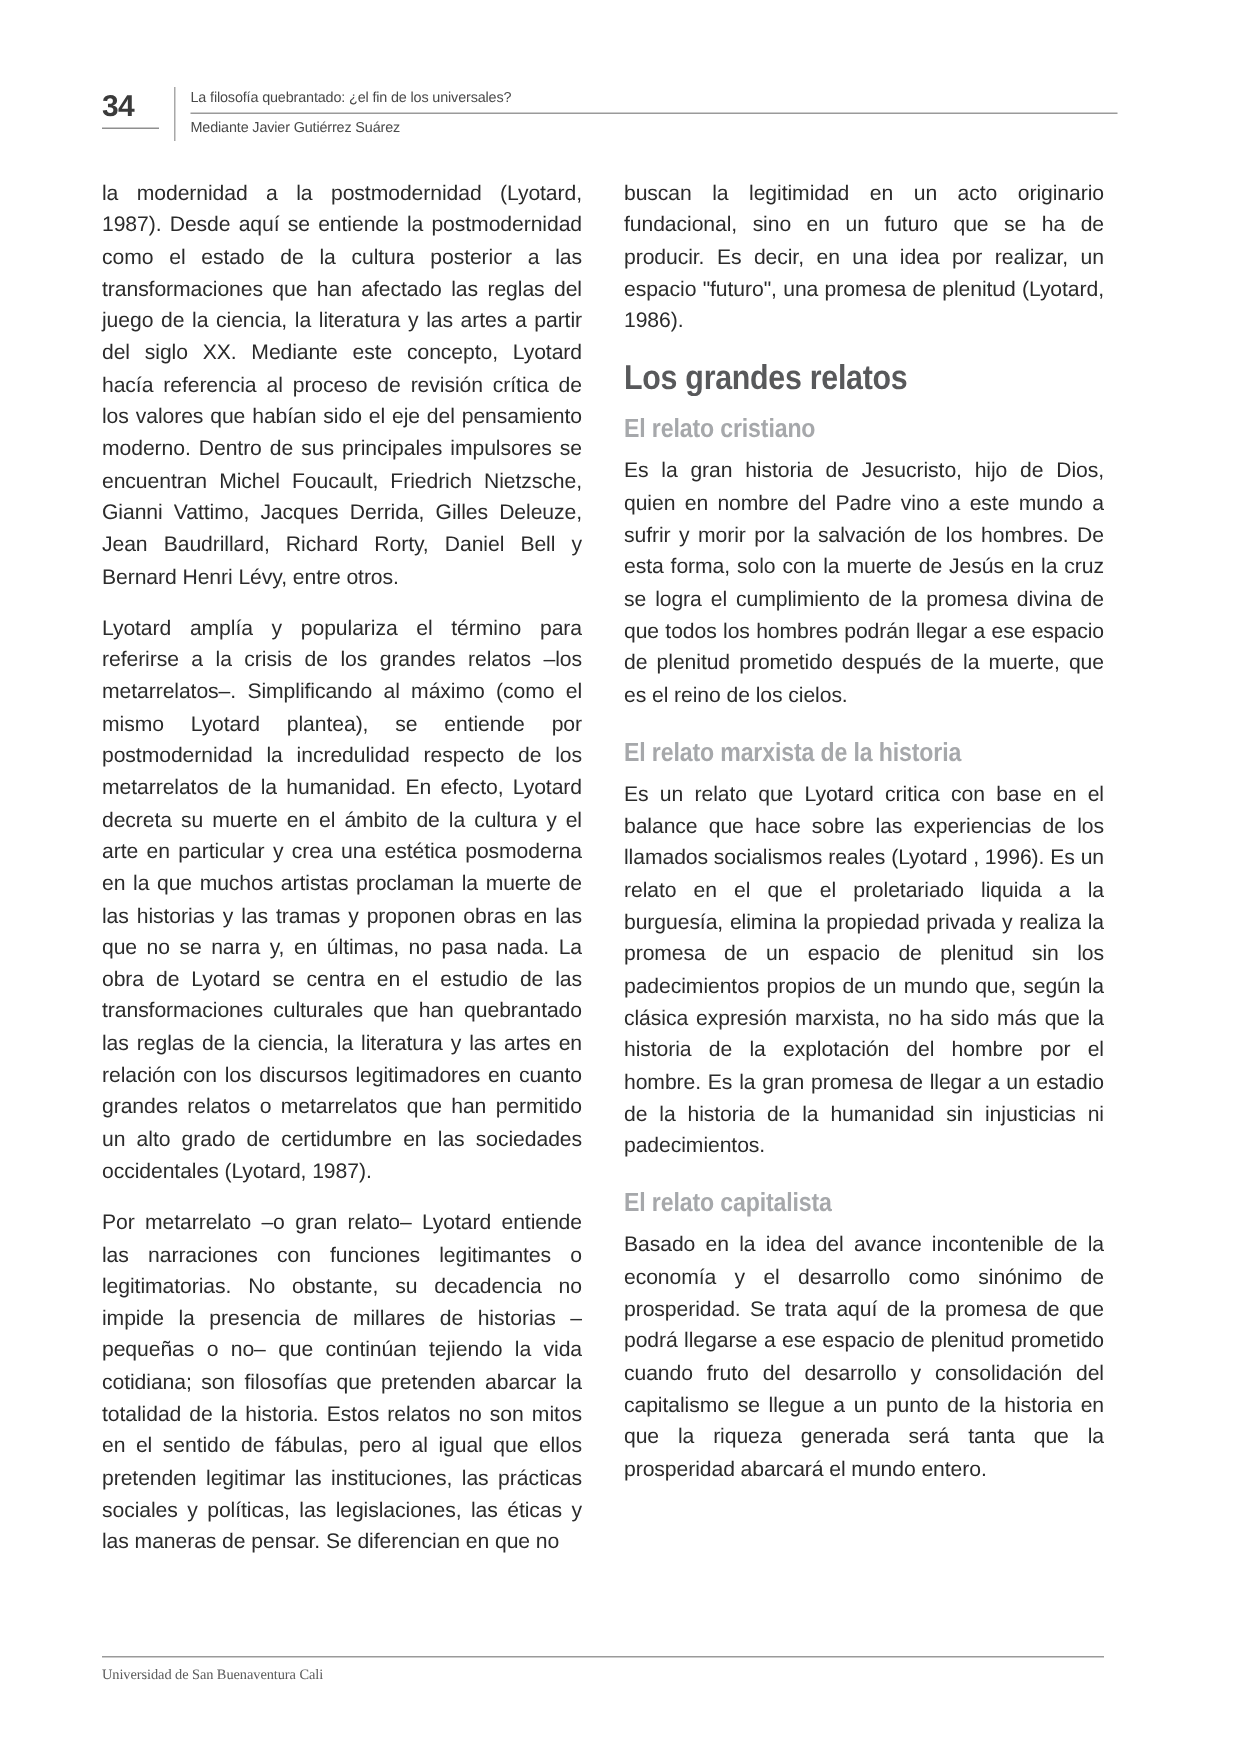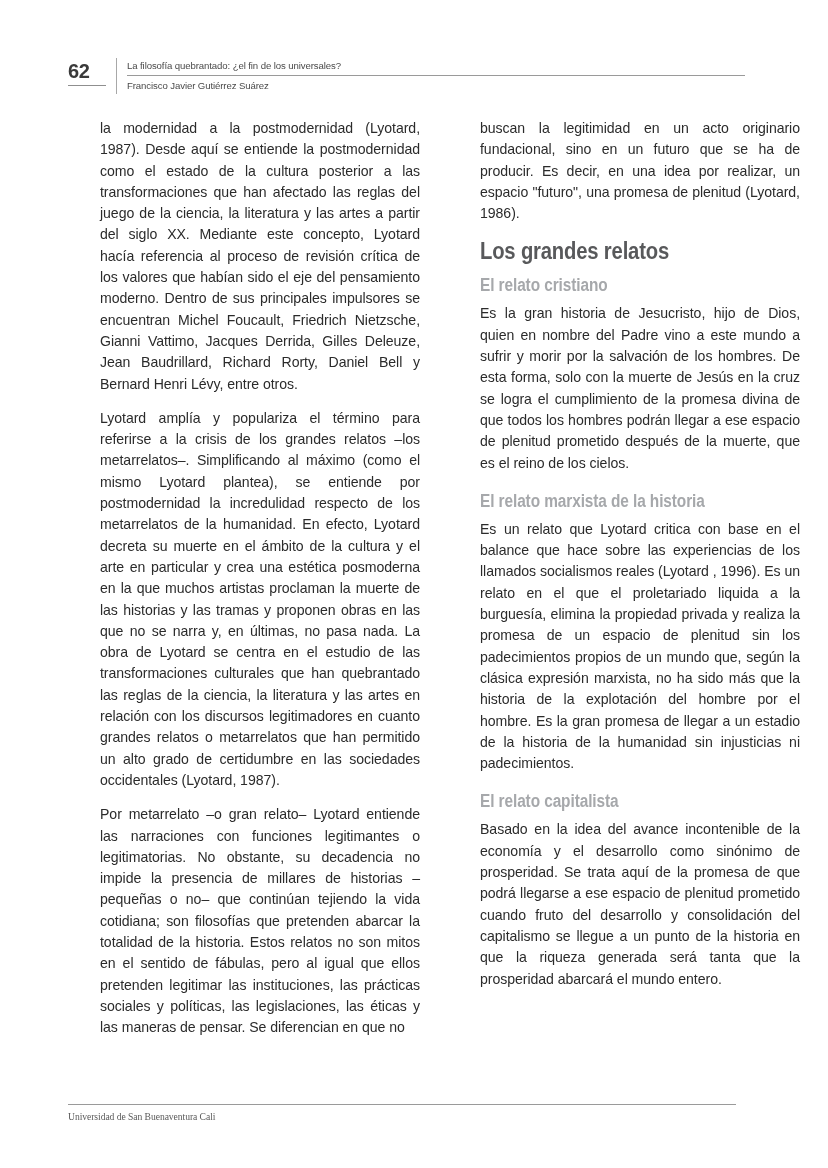--- a/index.html
+++ b/index.html
@@ -96,21 +96,20 @@
     left: 68px;
     top: 118px;
     width: 668px;
     height: 965px;
     display: flex;
     gap: 28px;
   }
   .col {
     width: 320px;
     flex: 0 0 320px;
-    margin-left: 32px;
   }
   p.body-text {
     margin: 0 0 13px 0;
     font-family: "Liberation Sans", sans-serif;
     font-size: 14.1px;
     line-height: 21.3px;
     color: #2b2b2b;
     text-align: justify;
     text-justify: inter-word;
     hyphens: manual;
@@ -172,28 +171,28 @@
     white-space: nowrap;
     letter-spacing: -0.05px;
   }
 </style>
 </head>
 <body>
 
 <div class="page">
 
   <div class="running-head">
-    <div class="folio">62</div>
+    <div class="folio">34</div>
     <div class="folio-rule"></div>
     <div class="head-divider"></div>
     <div class="head-texts">
       <div class="head-title">La filosofía quebrantado: ¿el fin de los universales?</div>
     </div>
     <div class="head-rule"></div>
-    <div class="head-author">Francisco Javier Gutiérrez Suárez</div>
+    <div class="head-author">Mediante Javier Gutiérrez Suárez</div>
   </div>
 
   <div class="columns">
 
     <div class="col">
       <p class="body-text">la modernidad a la postmodernidad (Lyotard, 1987). Desde aquí se entiende la postmodernidad como el estado de la cultura posterior a las transformaciones que han afectado las reglas del juego de la ciencia, la literatura y las artes a partir del siglo XX. Mediante este concepto, Lyotard hacía referencia al proceso de revisión crítica de los valores que habían sido el eje del pensamiento moderno. Dentro de sus principales impulsores se encuentran Michel Foucault, Friedrich Nietzsche, Gianni Vattimo, Jacques Derrida, Gilles Deleuze, Jean Baudrillard, Richard Rorty, Daniel Bell y Bernard Henri Lévy, entre otros.</p>
       <p class="body-text">Lyotard amplía y populariza el término para referirse a la crisis de los grandes relatos –los metarrelatos–. Simplificando al máximo (como el mismo Lyotard plantea), se entiende por postmodernidad la incredulidad respecto de los metarrelatos de la humanidad. En efecto, Lyotard decreta su muerte en el ámbito de la cultura y el arte en particular y crea una estética posmoderna en la que muchos artistas proclaman la muerte de las historias y las tramas y proponen obras en las que no se narra y, en últimas, no pasa nada. La obra de Lyotard se centra en el estudio de las transformaciones culturales que han quebrantado las reglas de la ciencia, la literatura y las artes en relación con los discursos legitimadores en cuanto grandes relatos o metarrelatos que han permitido un alto grado de certidumbre en las sociedades occidentales (Lyotard, 1987).</p>
       <p class="body-text">Por metarrelato –o gran relato– Lyotard entiende las narraciones con funciones legitimantes o legitimatorias. No obstante, su decadencia no impide la presencia de millares de historias –pequeñas o no– que continúan tejiendo la vida cotidiana; son filosofías que pretenden abarcar la totalidad de la historia. Estos relatos no son mitos en el sentido de fábulas, pero al igual que ellos pretenden legitimar las instituciones, las prácticas sociales y políticas, las legislaciones, las éticas y las maneras de pensar. Se diferencian en que no</p>
     </div>
 

